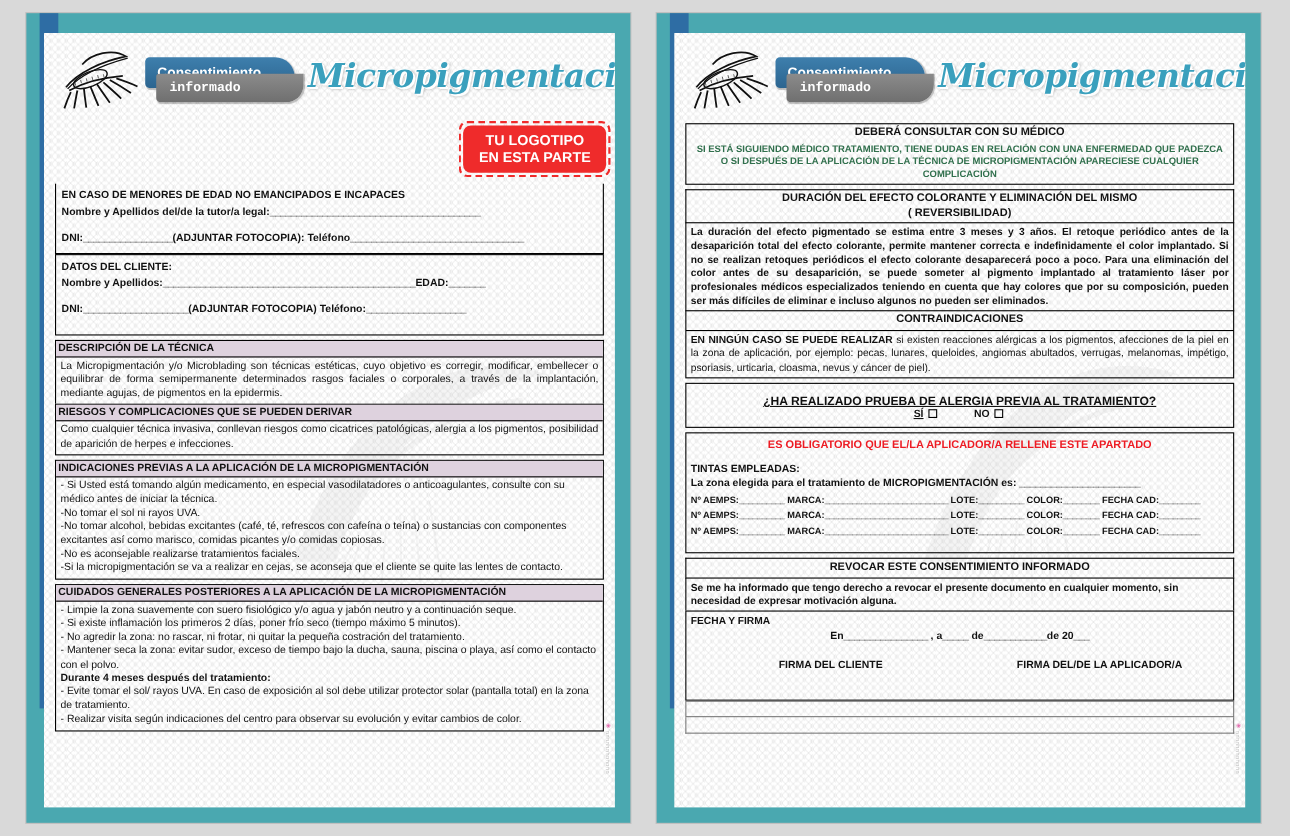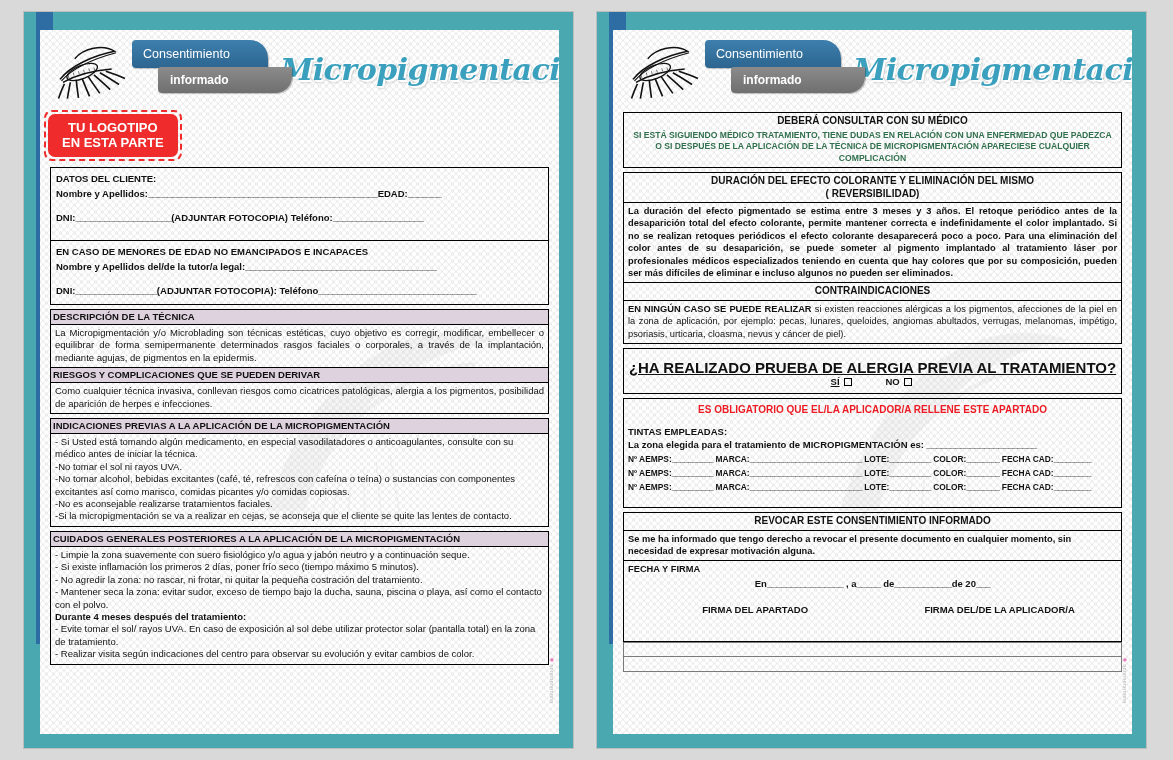--- a/index.html
+++ b/index.html
@@ -44,51 +44,52 @@
     position:absolute; left:34%; top:28%;
     width:62%; height:58%;
     opacity:.22; pointer-events:none; z-index:0;
   }
 
   
   .head { position:relative; height:74px; z-index:2; display:flex; align-items:flex-start; }
   .eye-logo { width:74px; height:62px; margin-left:4px; margin-top:2px; flex:0 0 auto; }
   .badge-wrap { position:relative; width:148px; height:62px; margin-left:4px; margin-top:4px; flex:0 0 auto; }
   .badge-top {
-    position:absolute; top:0; left:0; width:136px; height:28px;
+    position:absolute; top:12px; left:0; width:136px; height:28px;
     background:linear-gradient(180deg,#3e7fad 0%,#2c6590 100%);
     border-radius:4px 18px 0 4px;
-    color:#fff; font-weight:normal; font-size:12.5px;
+    color:#fff; font-weight:bold; font-size:12.5px;
     display:flex; align-items:center; padding-left:11px;
     box-shadow:1px 1px 1px rgba(0,0,0,.25);
     text-align:center;
   }
   .badge-bot {
-    position:absolute; top:27px; left:26px; width:134px; height:26px;
+    position:absolute; top:27px; left:10px; width:134px; height:26px;
     background:linear-gradient(180deg,#8b8b8b 0%,#6f6f6f 100%);
     border-radius:3px 0 16px 4px;
     color:#fff; font-weight:bold; font-size:12px;
     display:flex; align-items:center; padding-left:12px;
     box-shadow:1px 1px 1px rgba(0,0,0,.25);
+    font-family:Liberation Mono, monospace;
   }
   .script-title {
     flex:1 1 auto; text-align:right; padding-right:6px; padding-top:16px;
     font-family:"DejaVu Serif", serif;
     font-style:italic; font-weight:bold;
     font-size:30px; letter-spacing:-0.5px;
     color:#3aa0bd;
     text-shadow:
       1px 1px 0 #ffffff, 2px 2px 0 #ffffff,
       -1px -1px 0 #ffffff, 2px 2px 3px rgba(0,0,0,.35);
     transform:skewX(-9px);
     white-space:nowrap;
   }
 
   
-  .logo-stamp-row { display:flex; justify-content:flex-start; margin:6px 0 12px 0; position:relative; z-index:2; }
+  .logo-stamp-row { display:flex; justify-content:flex-end; margin:6px 0 12px 0; position:relative; z-index:2; }
   .logo-stamp {
     position:relative;
     background:#ef2b2b; color:#fff;
     font-weight:bold; font-size:13px; line-height:15px;
     text-align:center;
     padding:4px 12px 5px 12px;
     border-radius:5px;
     box-shadow:0 0 0 2px #ef2b2b;
   }
   .logo-stamp::before {
@@ -203,41 +204,41 @@
 
         <div class="logo-stamp-row">
           <div class="logo-stamp">
             <div>TU LOGOTIPO</div>
             <div>EN ESTA PARTE</div>
           </div>
         </div>
 
         <div class="doc">
 
+          <div class="data-box" style="border-top:none;">
+            <div class="line">EN CASO DE MENORES DE EDAD NO EMANCIPADOS E INCAPACES</div>
+            <div class="line">
+              <span>Nombre y Apellidos del/de la  tutor/a legal:</span><span class="fill">________________________________________</span>
+            </div>
+            <div class="spacer"></div>
+            <div class="line">
+              <span>DNI:</span><span class="fill">_________________</span><span>(ADJUNTAR FOTOCOPIA): Teléfono</span><span class="fill">_________________________________</span>
+            </div>
+          </div>
+
           <div class="data-box">
             <div class="line">DATOS DEL CLIENTE:</div>
             <div class="line">
               <span>Nombre y Apellidos:</span><span class="fill">________________________________________________</span><span>EDAD:</span><span class="fill">_______</span>
             </div>
             <div class="spacer"></div>
             <div class="line">
               <span>DNI:</span><span class="fill">____________________</span><span>(ADJUNTAR FOTOCOPIA) Teléfono:</span><span class="fill">___________________</span>
             </div>
             <div class="spacer"></div>
-          </div>
-
-          <div class="data-box" style="border-top:none;">
-            <div class="line">EN CASO DE MENORES DE EDAD NO EMANCIPADOS E INCAPACES</div>
-            <div class="line">
-              <span>Nombre y Apellidos del/de la  tutor/a legal:</span><span class="fill">________________________________________</span>
-            </div>
-            <div class="spacer"></div>
-            <div class="line">
-              <span>DNI:</span><span class="fill">_________________</span><span>(ADJUNTAR FOTOCOPIA): Teléfono</span><span class="fill">_________________________________</span>
-            </div>
           </div>
 
           <div class="box-gap"></div>
 
           <div class="box">
             <div class="sec-head">DESCRIPCIÓN DE LA TÉCNICA</div>
             <div class="sec-body justify">La Micropigmentación y/o Microblading son técnicas estéticas, cuyo objetivo es corregir, modificar, embellecer o equilibrar de forma semipermanente determinados rasgos faciales o corporales, a través de la implantación, mediante agujas, de pigmentos en la epidermis.</div>
           </div>
 
           <div class="box last">
@@ -358,21 +359,21 @@
           <div class="box last">
             <div class="sec-body justify b" style="font-size:9.3px">
               <span>EN NINGÚN CASO  SE PUEDE REALIZAR</span><span style="font-weight:normal"> si existen reacciones alérgicas a los pigmentos, afecciones de la piel en la zona de aplicación, por ejemplo: pecas, lunares, queloides, angiomas abultados, verrugas, melanomas, impétigo, psoriasis, urticaria, cloasma, nevus y cáncer de piel).</span>
             </div>
           </div>
 
           <div class="box-gap"></div>
 
           <div class="box last">
             <div style="height:10px"></div>
-            <div class="center b ul" style="font-size:15px">¿HA REALIZADO PRUEBA DE ALERGIA PREVIA AL TRATAMIENTO?</div>
+            <div class="center b ul" style="font-size:11px">¿HA REALIZADO PRUEBA DE ALERGIA PREVIA AL TRATAMIENTO?</div>
             <div class="center b" style="font-size:9.5px; padding-bottom:6px">
               <span class="ul">SÍ</span>
               <span class="chk"></span>
               <span style="display:inline-block;width:26px"></span>
               <span>NO</span>
               <span class="chk"></span>
             </div>
           </div>
 
           <div class="box-gap"></div>
@@ -423,21 +424,21 @@
 
           <div class="box last">
             <div class="sec-body">
               <div class="b" style="font-size:9.3px">FECHA Y FIRMA</div>
               <div class="b center" style="font-size:9.5px; line-height:16px">
                 <span>En</span><span class="fill">________________</span>
                 <span>, a</span><span class="fill">_____</span>
                 <span>de</span><span class="fill">____________</span><span>de 20</span><span class="fill">___</span>
               </div>
               <div class="sign-row">
-                <div class="c1">FIRMA DEL APARTADO</div>
+                <div class="c1">FIRMA DEL CLIENTE</div>
                 <div class="c2">FIRMA DEL/DE LA APLICADOR/A</div>
               </div>
               <div style="height:22px"></div>
             </div>
           </div>
 
           <div class="empty-row first"></div>
           <div class="empty-row"></div>
         </div>
 

